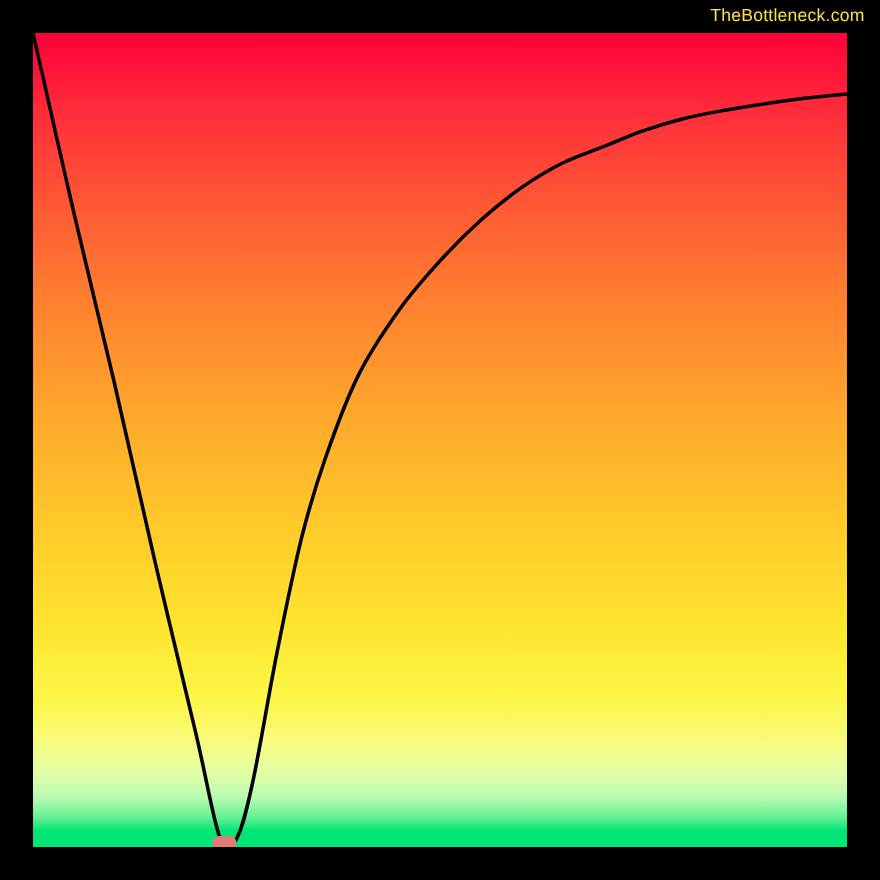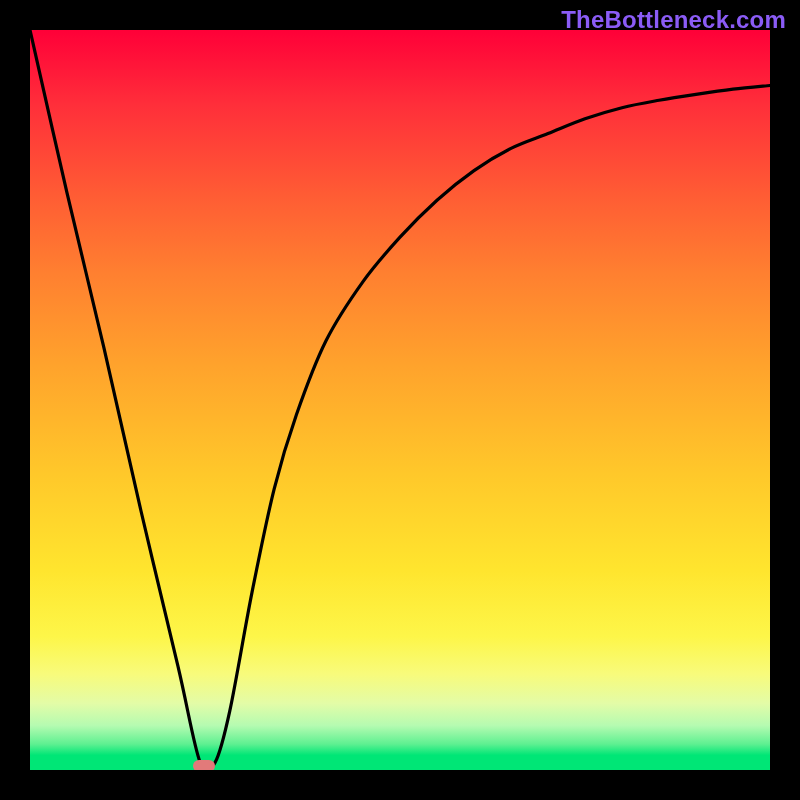--- a/index.html
+++ b/index.html
@@ -49,23 +49,23 @@
   }
   .curve-svg {
     position: absolute;
     left: 0; top: 0;
     width: 100%; height: 100%;
   }
   .attribution {
     position: absolute;
     top: 6px;
     right: 14px;
-    color: #8b5cf6;
-    font-size: 24px;
-    font-weight: 700;
+    color: #fde047;
+    font-size: 16px;
+    font-weight: 400;
     letter-spacing: 0.2px;
   }
   .marker {
     position: absolute;
     width: 22px;
     height: 12px;
     border-radius: 6px;
     background: #e27a7a;
     transform: translate(-50%, -50%);
   }

